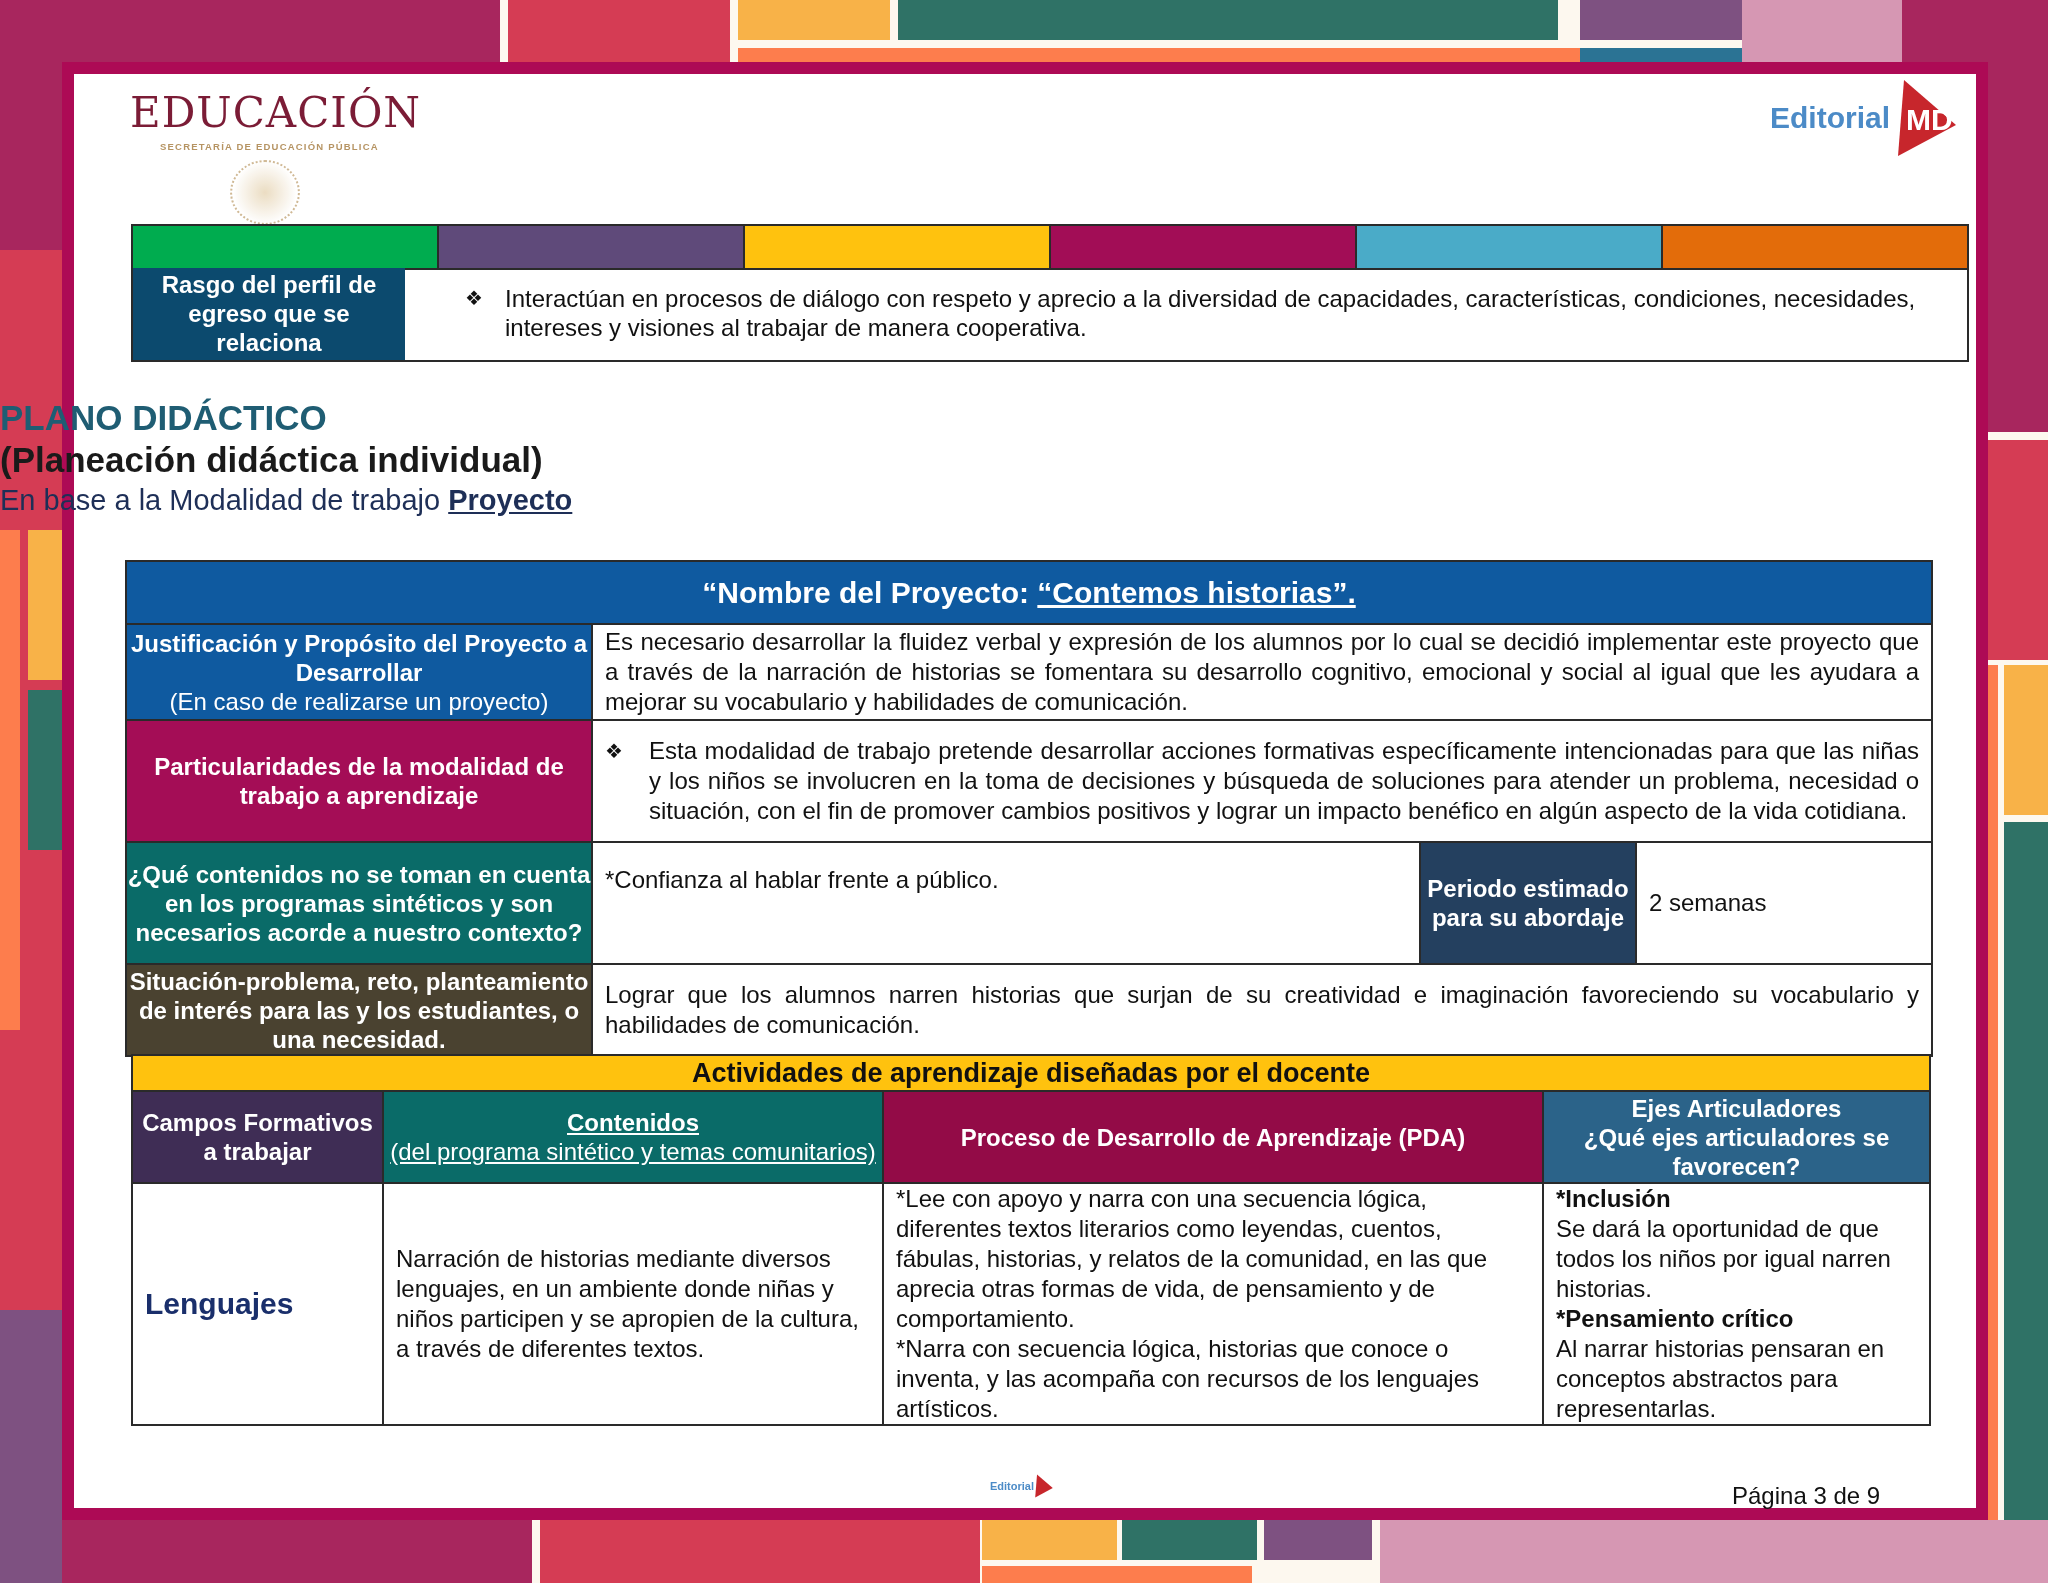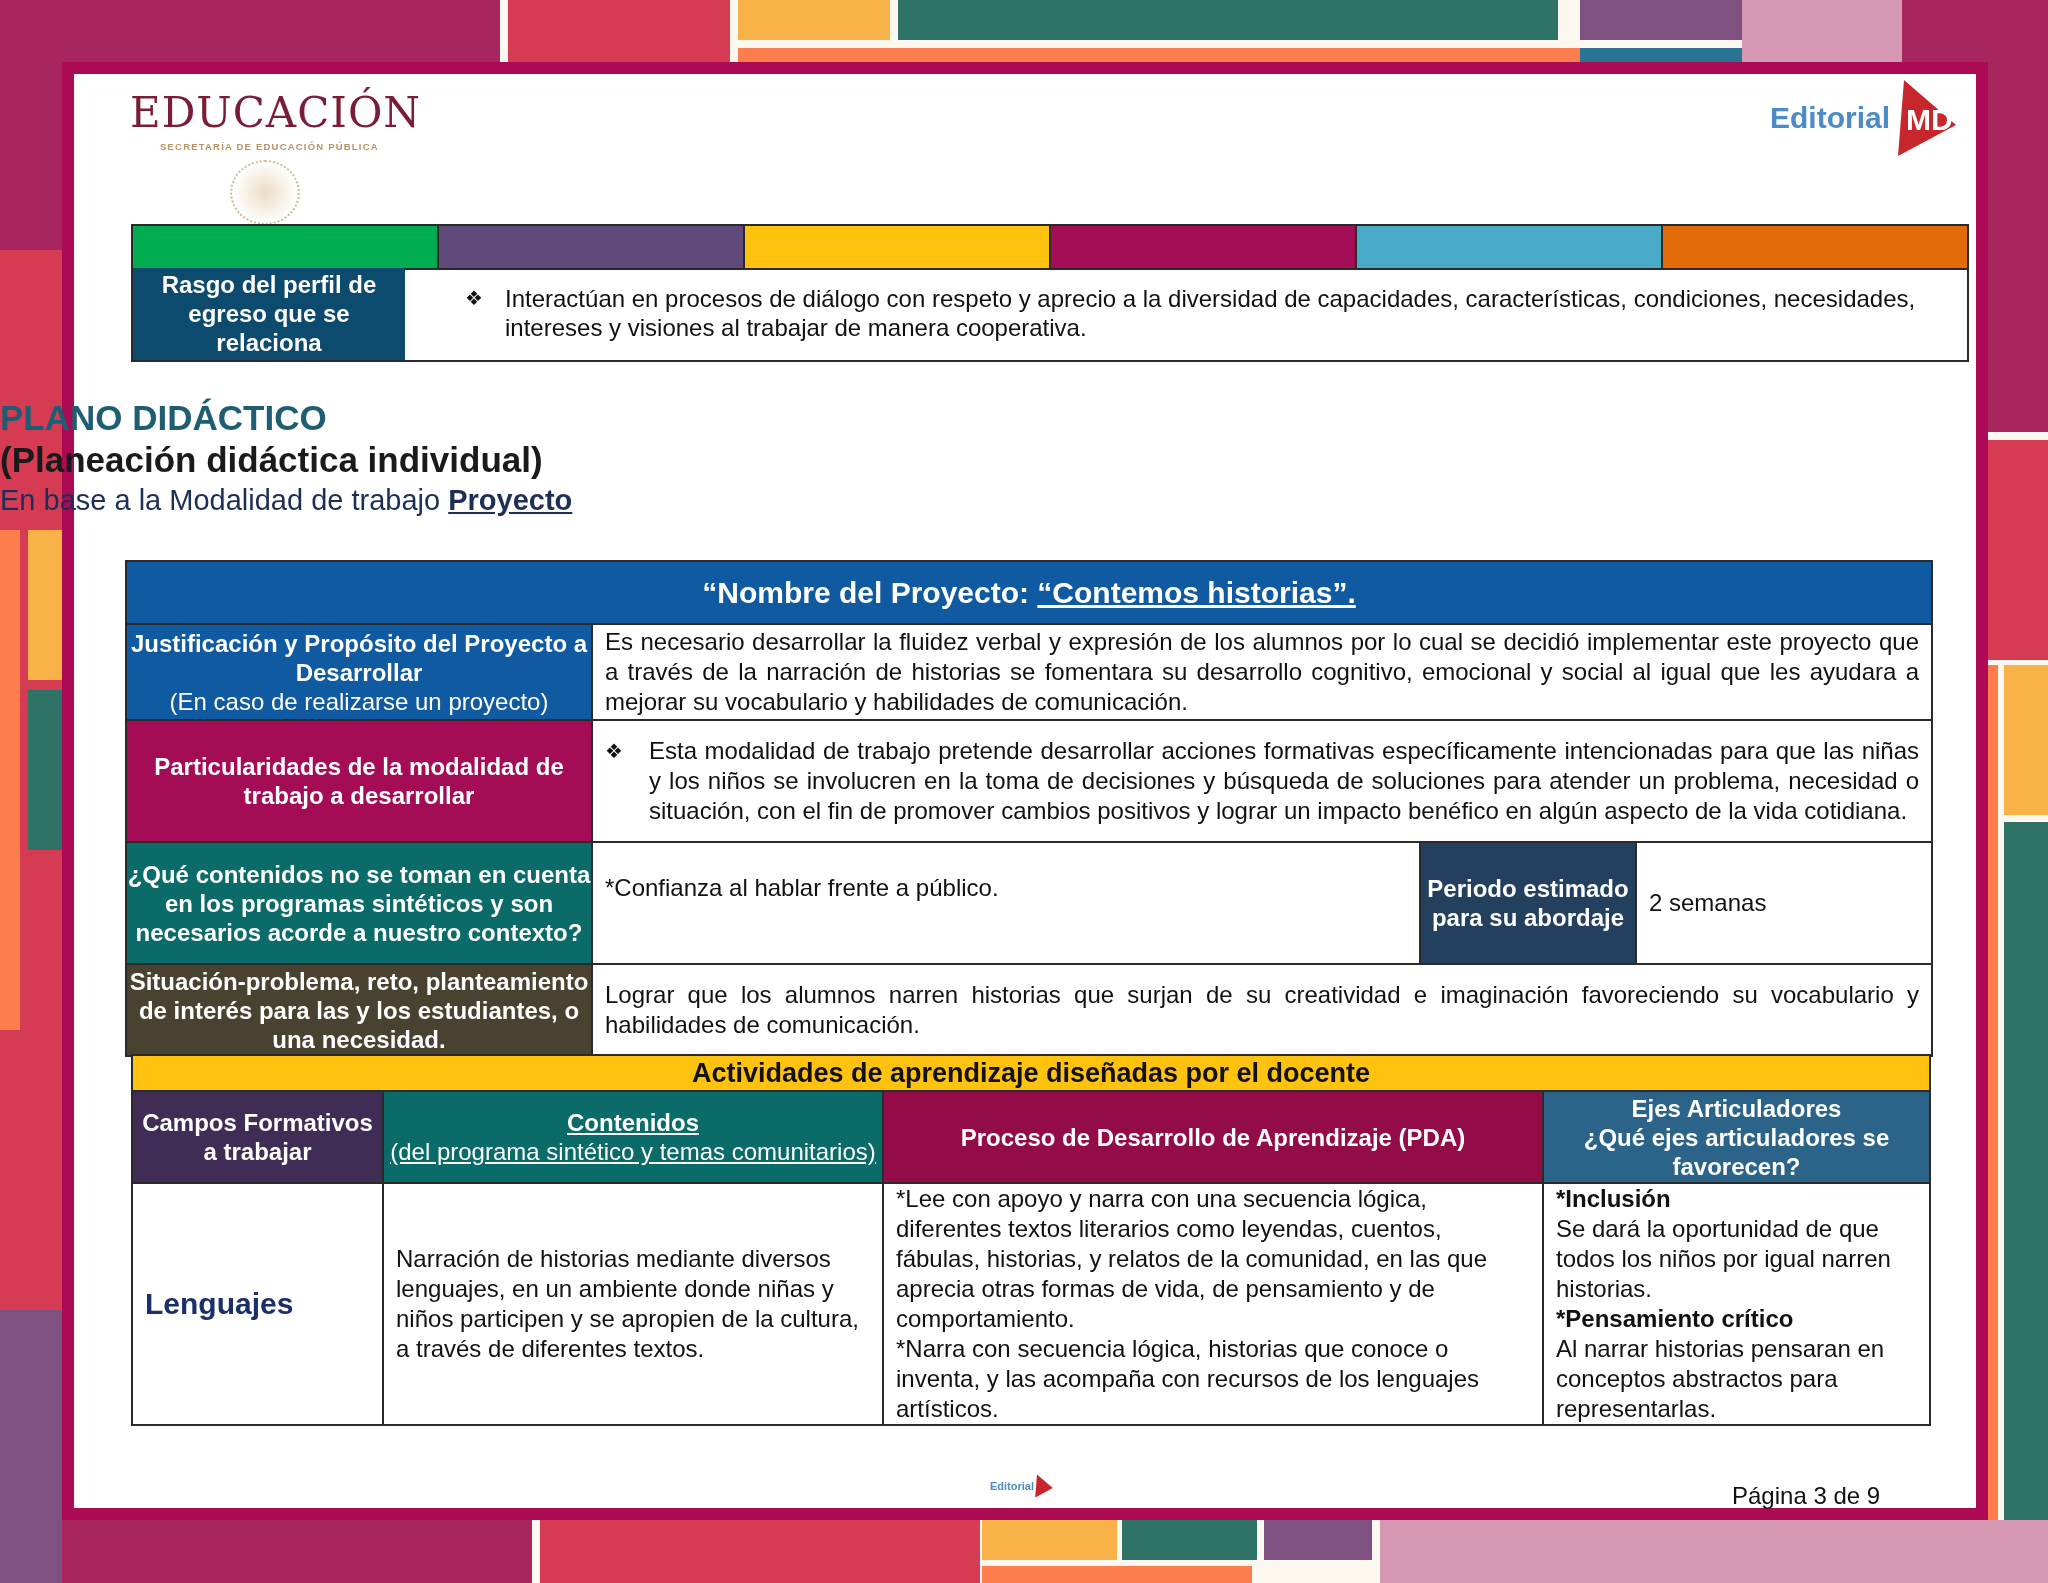--- a/index.html
+++ b/index.html
@@ -153,31 +153,31 @@
     </td>
   </tr>
   <tr style="height:92px">
     <td class="lab bl-blue">
       <div>Justificación y Propósito del Proyecto a Desarrollar</div>
       <div class="normal">(En caso de realizarse un proyecto)</div>
     </td>
     <td colspan="3" class="txt">Es necesario desarrollar la fluidez verbal y expresión de los alumnos por lo cual se decidió implementar este proyecto que a través de la narración de historias se fomentara su desarrollo cognitivo, emocional y social al igual que les ayudara a mejorar su vocabulario y habilidades de comunicación.</td>
   </tr>
   <tr style="height:122px">
-    <td class="lab bl-mag">Particularidades de la modalidad de trabajo a desarrollar</td>
+    <td class="lab bl-mag">Particularidades de la modalidad de trabajo a aprendizaje</td>
     <td colspan="3" class="txt">
       <div style="display:flex">
         <span class="bullet" style="width:44px">❖</span>
         <span>Esta modalidad de trabajo pretende desarrollar acciones formativas específicamente intencionadas para que las niñas y los niños se involucren en la toma de decisiones y búsqueda de soluciones para atender un problema, necesidad o situación, con el fin de promover cambios positivos y lograr un impacto benéfico en algún aspecto de la vida cotidiana.</span>
       </div>
     </td>
   </tr>
   <tr style="height:122px">
     <td class="lab bl-teal">¿Qué contenidos no se toman en cuenta en los programas sintéticos y son necesarios acorde a nuestro contexto?</td>
-    <td class="txt" style="vertical-align:top;padding-top:30px">*Confianza al hablar frente a público.</td>
+    <td class="txt" style="vertical-align:top;padding-top:22px">*Confianza al hablar frente a público.</td>
     <td class="lab bl-navy" style="width:216px">Periodo estimado para su abordaje</td>
     <td class="txt" style="width:296px">2 semanas</td>
   </tr>
   <tr style="height:92px">
     <td class="lab bl-olive">Situación-problema, reto, planteamiento de interés para las y los estudiantes, o una necesidad.</td>
     <td colspan="3" class="txt">Lograr que los alumnos narren historias que surjan de su creatividad e imaginación favoreciendo su vocabulario y habilidades de comunicación.</td>
   </tr>
 </tbody>
   </table>
 

